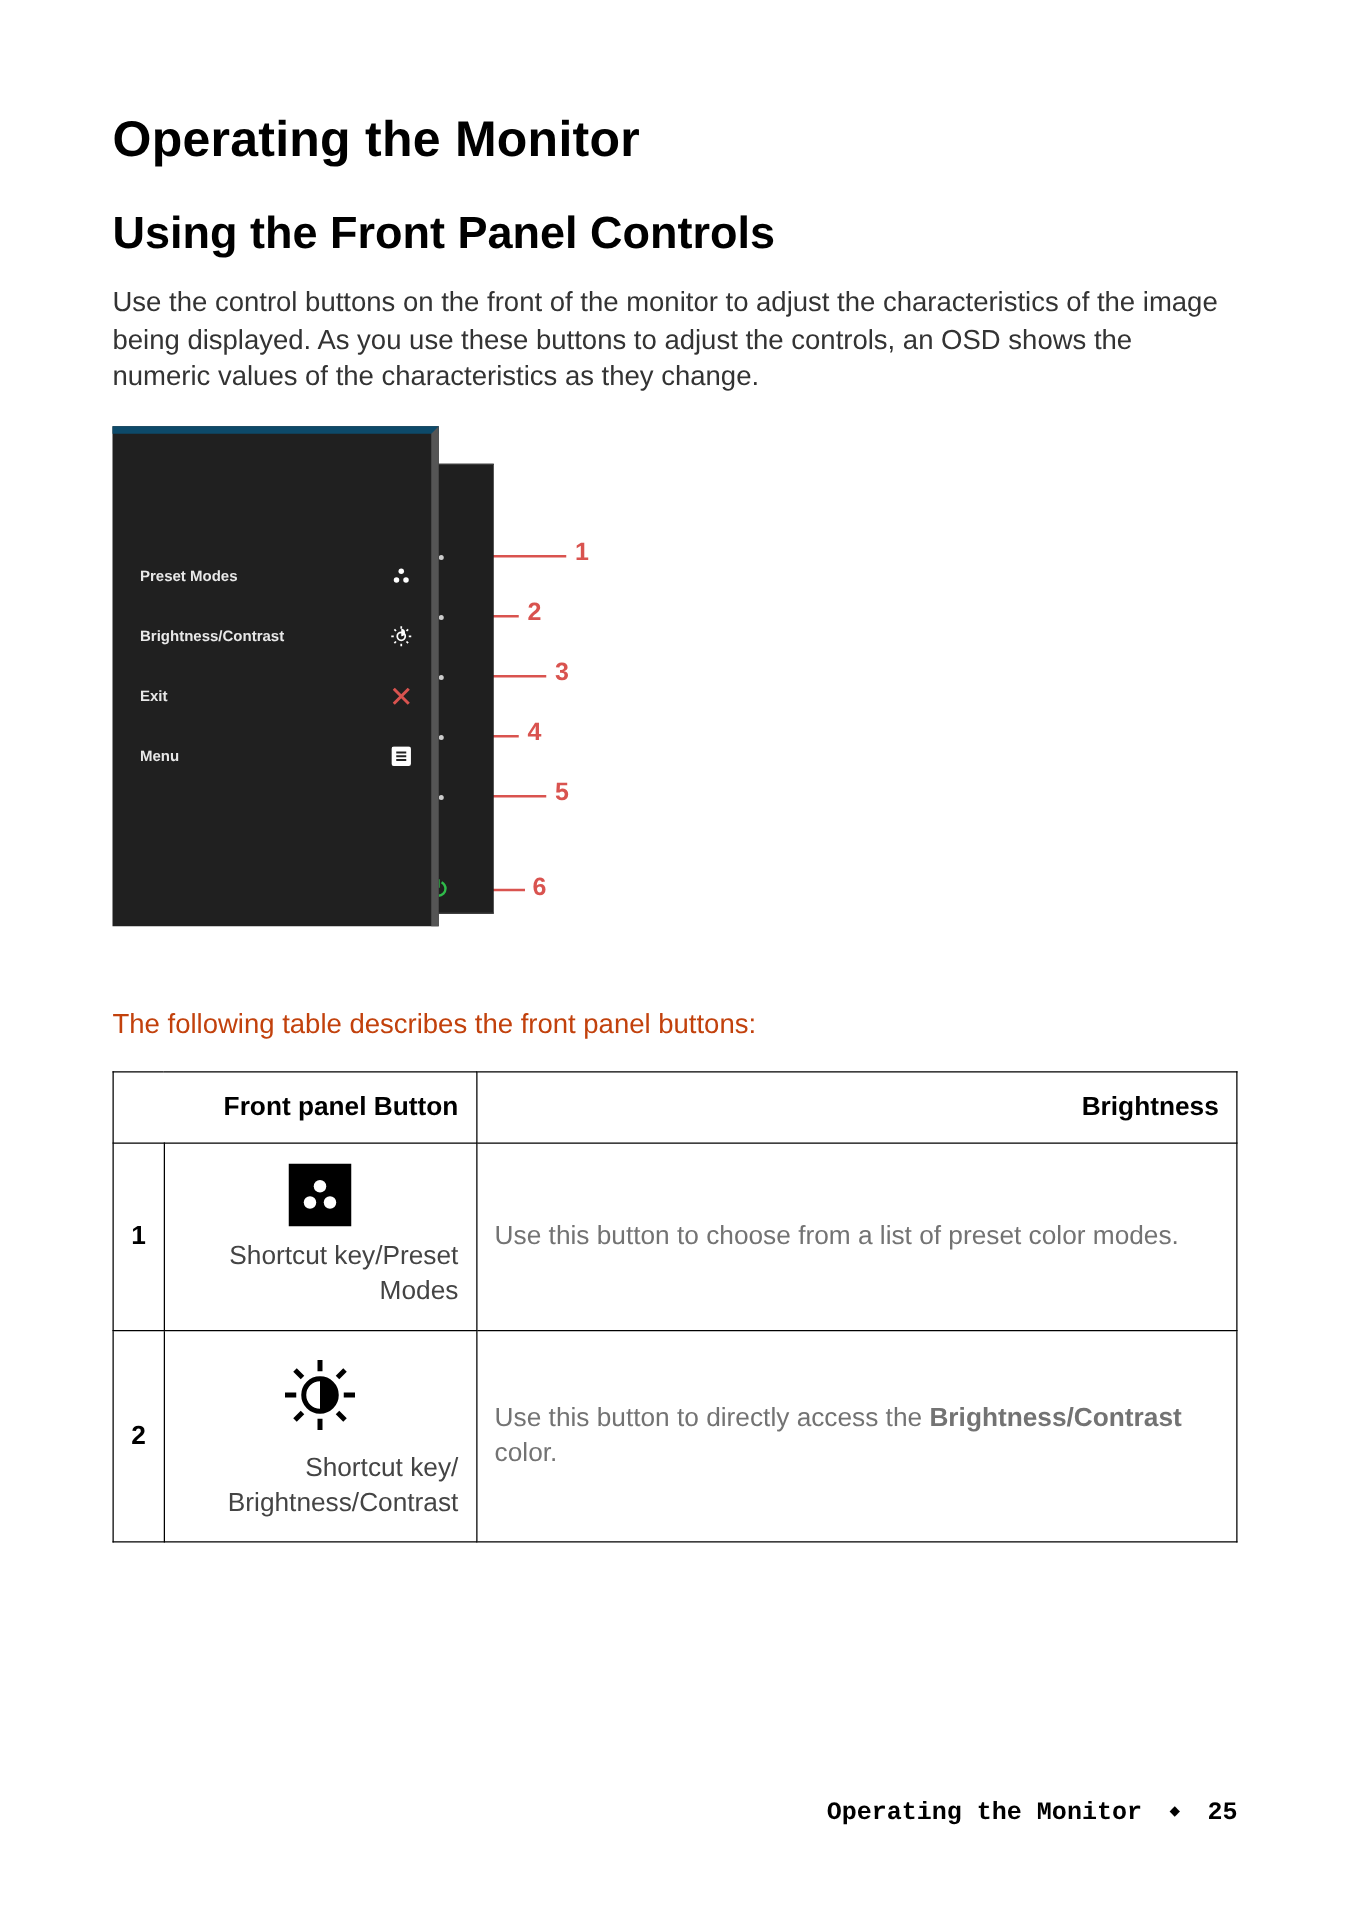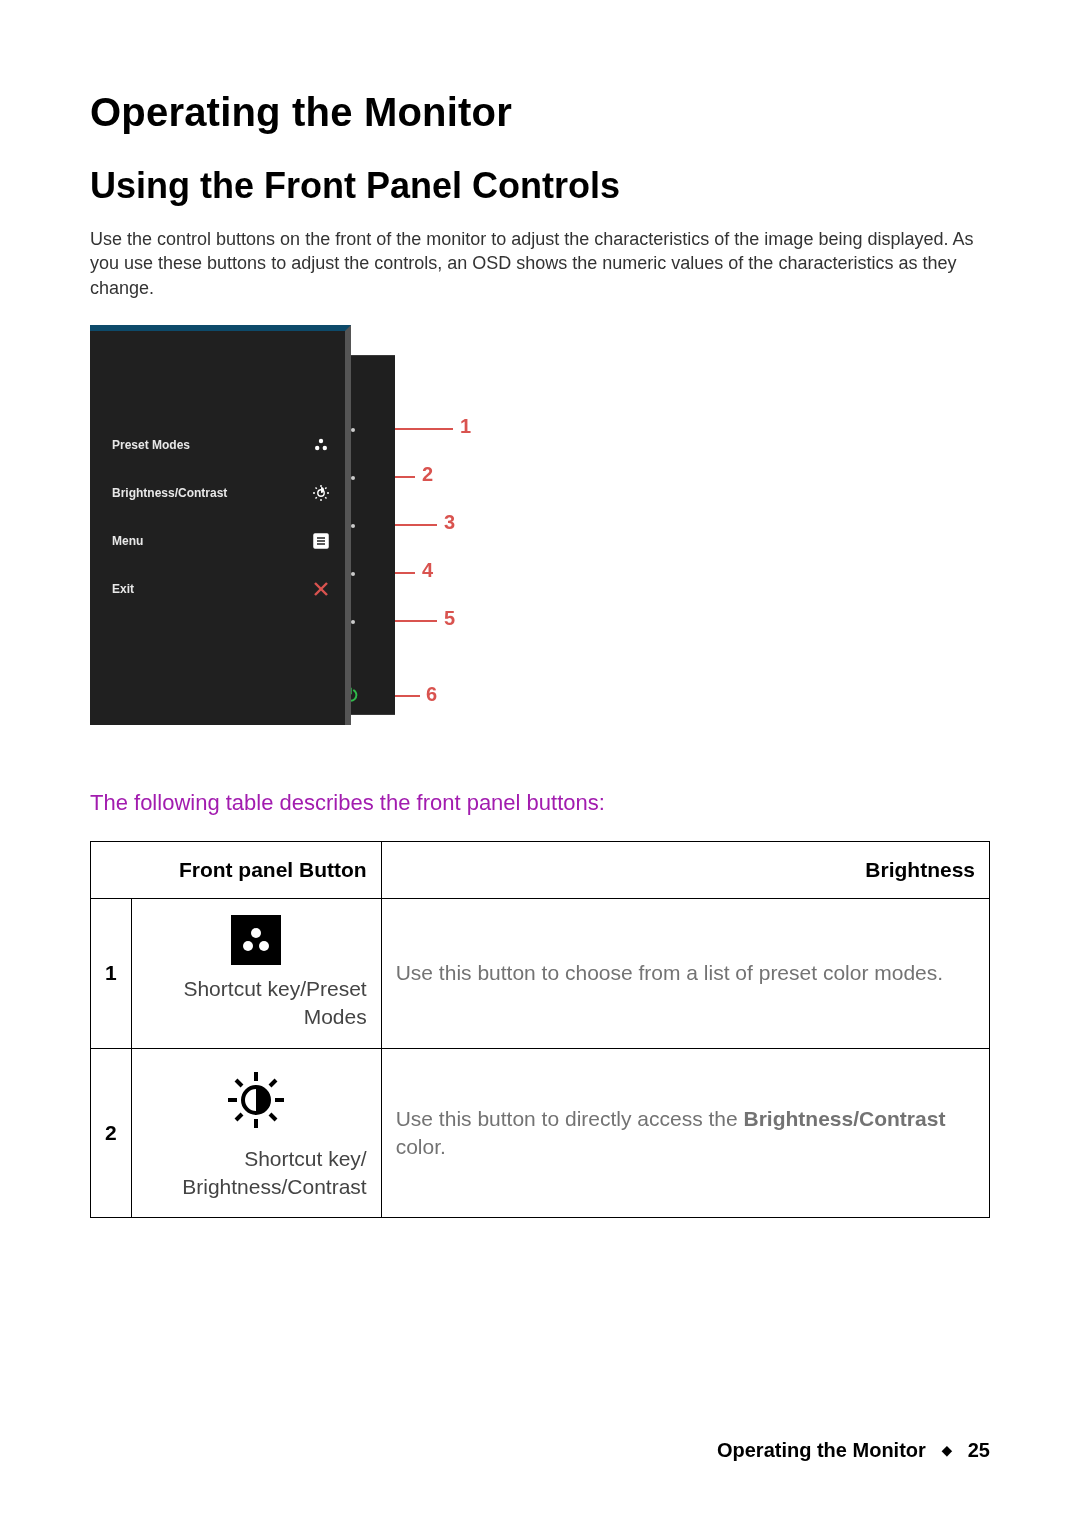--- a/index.html
+++ b/index.html
@@ -17,21 +17,21 @@
     font-weight: 700;
     margin-bottom: 30px;
     letter-spacing: 0.2px;
   }
   h2 {
     font-size: 36px;
     font-weight: 700;
     margin-bottom: 20px;
   }
   p.intro {
-    font-size: 18px;
+    font-size: 22px;
     line-height: 1.35;
     color: #333;
     margin-bottom: 25px;
   }
   
   .osd-figure {
     position: relative;
     width: 380px;
     height: 410px;
     margin-bottom: 55px;
@@ -99,21 +99,21 @@
   }
   .callout-num {
     position: absolute;
     color: #d9534f;
     font-weight: 700;
     font-size: 20px;
   }
   
   p.lead {
     font-size: 22px;
-    color: #a21caf;
+    color: #c2410c;
     margin-bottom: 25px;
   }
   table.btns {
     border-collapse: collapse;
     width: 100%;
     font-size: 21px;
   }
   table.btns th, table.btns td {
     border: 1px solid #000;
     padding: 16px 14px;
@@ -128,20 +128,21 @@
     background: #000;
     margin: 0 auto 10px auto;
     display: flex; align-items: center; justify-content: center;
   }
   .big-icn.clear { background: transparent; width: 70px; height: 70px; }
   .footer {
     position: absolute;
     bottom: 70px;
     right: 90px;
     font-size: 20px;
+    font-family: Liberation Mono, monospace;
   }
   .footer .ft-title { font-weight: 700; }
   .footer .diamond { display:inline-block; margin: 0 10px; font-size:14px; position:relative; top:-2px;}
   .footer .pg { font-weight: 700; }
 </style>
 </head>
 <body>
 
 <h1>Operating the Monitor</h1>
 <h2>Using the Front Panel Controls</h2>
@@ -171,37 +172,37 @@
             <line x1="1" y1="9" x2="3" y2="9"></line>
               <line x1="15" y1="9" x2="17" y2="9"></line>
             <line x1="3.5" y1="3.5" x2="4.8" y2="4.8"></line>
               <line x1="13.2" y1="13.2" x2="14.5" y2="14.5"></line>
             <line x1="3.5" y1="14.5" x2="4.8" y2="13.2"></line>
               <line x1="13.2" y1="4.8" x2="14.5" y2="3.5"></line>
           </svg>
         </span>
       </div>
       <div class="osd-row">
+        <span class="osd-label">Exit</span>
+        <span class="osd-icn exit">
+          <svg width="14" height="14" viewBox="0 0 14 14" stroke="#d9534f" stroke-width="2.4">
+              <line x1="1" y1="1" x2="13" y2="13"></line>
+              <line x1="13" y1="1" x2="1" y2="13"></line>
+            </svg>
+        </span>
+      </div>
+      <div class="osd-row">
         <span class="osd-label">Menu</span>
         <span class="osd-icn">
           <svg width="16" height="16" viewBox="0 0 16 16" fill="none" stroke="#fff" stroke-width="1.5">
             <rect x="1" y="1" width="14" height="14" rx="1" fill="#fff"></rect>
             <line x1="4" y1="5" x2="12" y2="5" stroke="#222"></line>
               <line x1="4" y1="8" x2="12" y2="8" stroke="#222"></line>
               <line x1="4" y1="11" x2="12" y2="11" stroke="#222"></line>
           </svg>
-        </span>
-      </div>
-      <div class="osd-row">
-        <span class="osd-label">Exit</span>
-        <span class="osd-icn exit">
-          <svg width="14" height="14" viewBox="0 0 14 14" stroke="#d9534f" stroke-width="2.4">
-              <line x1="1" y1="1" x2="13" y2="13"></line>
-              <line x1="13" y1="1" x2="1" y2="13"></line>
-            </svg>
         </span>
       </div>
     </div>
   </div>
 
   <div class="bezel">
     <div class="btn-dot" style="top:72px"></div>
     <div class="btn-dot" style="top:120px"></div>
     <div class="btn-dot" style="top:168px"></div>
     <div class="btn-dot" style="top:216px"></div>

